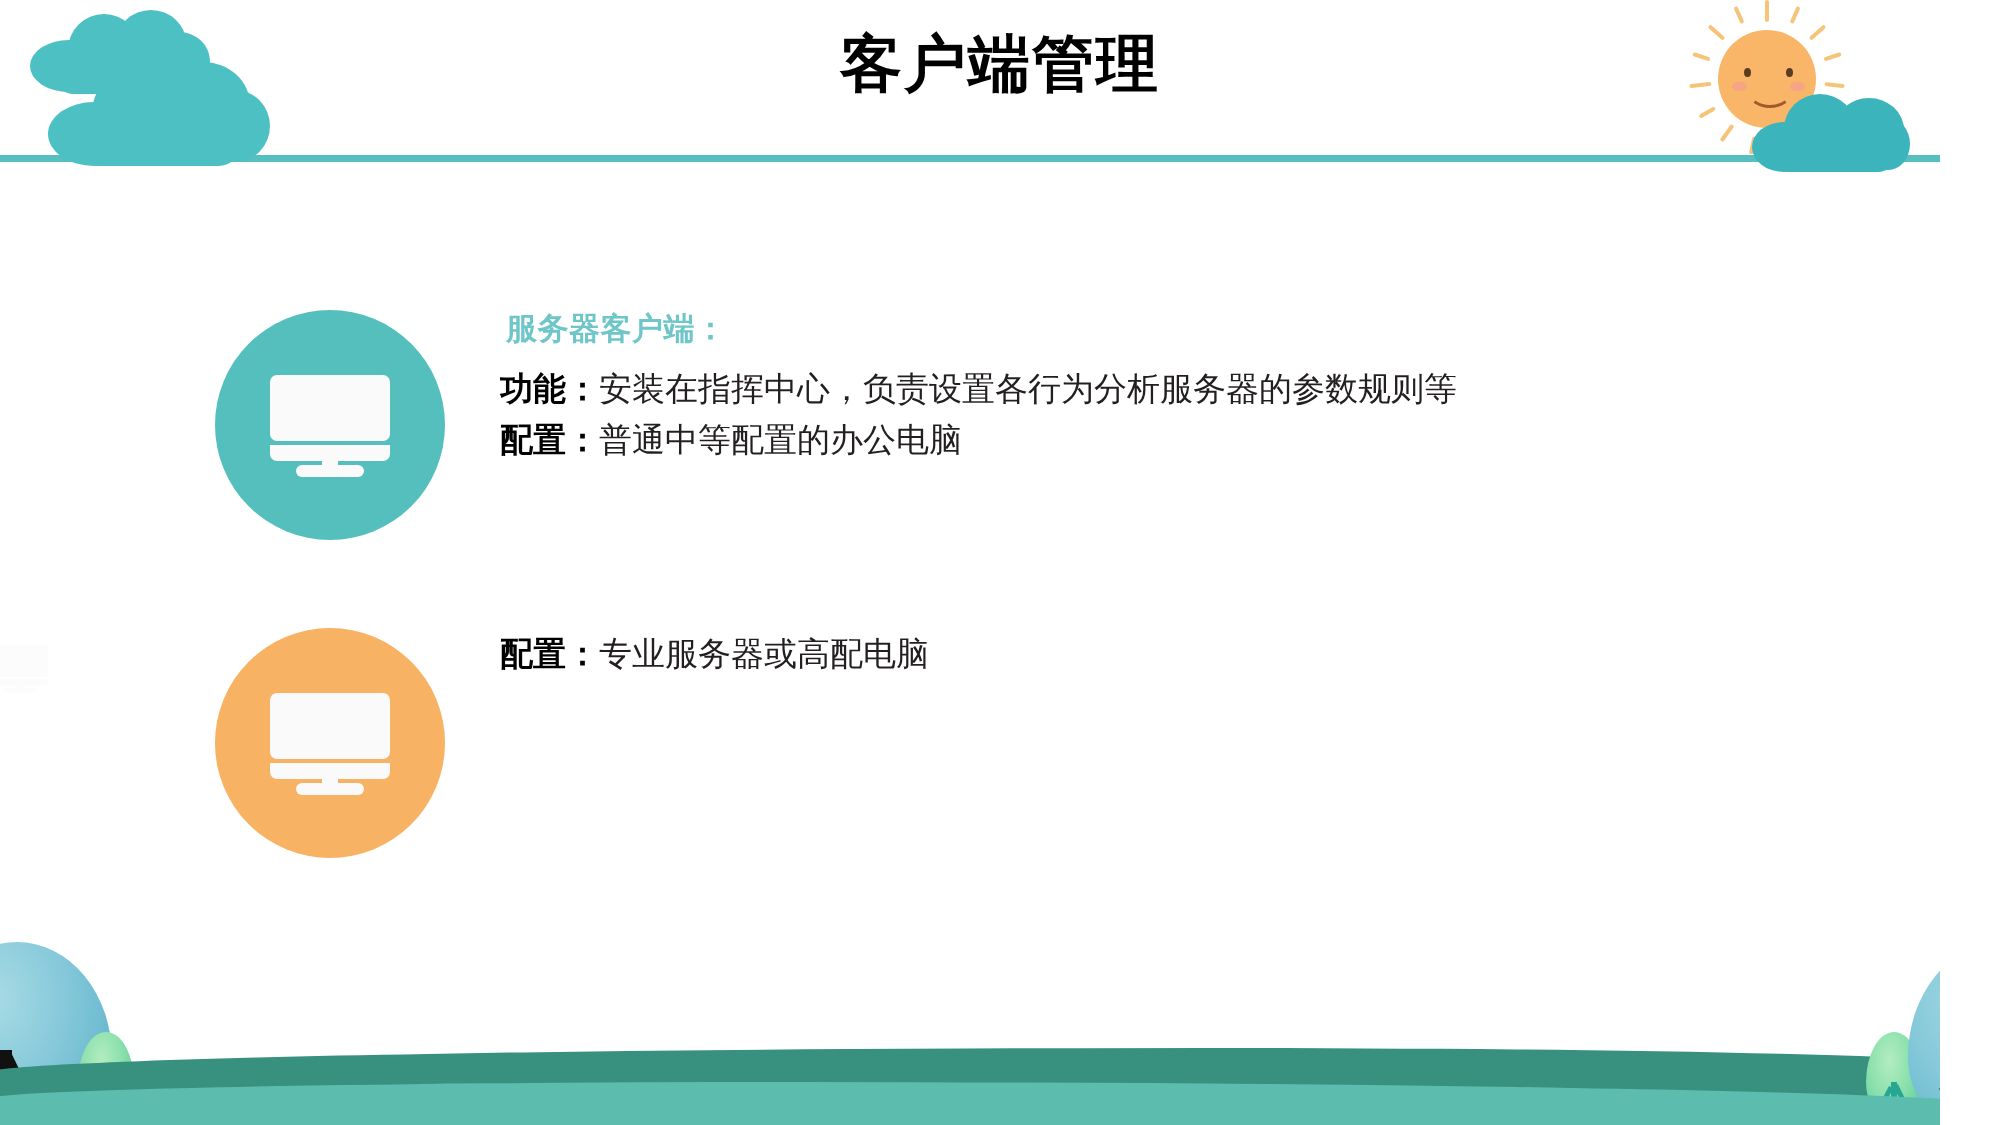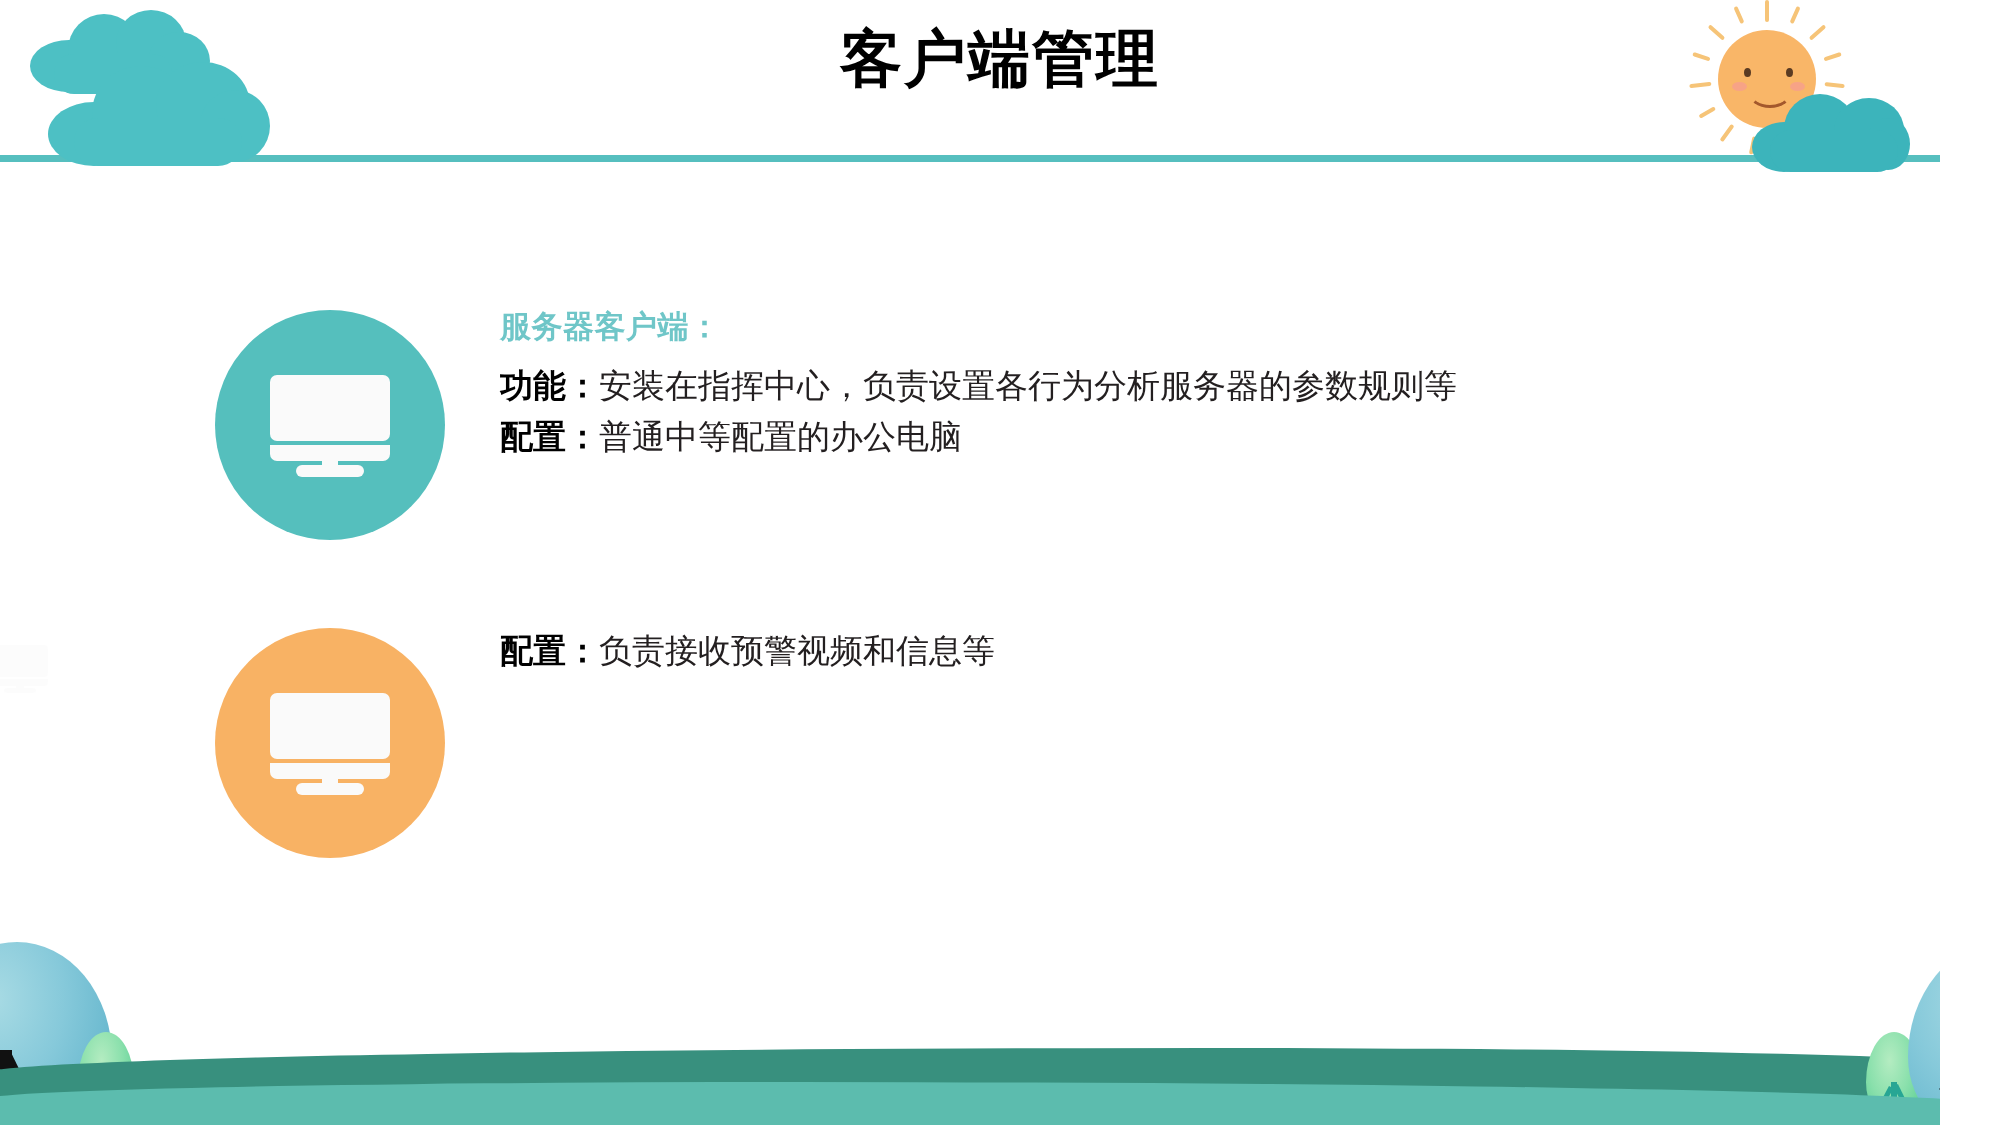--- a/index.html
+++ b/index.html
@@ -10,21 +10,20 @@
   }
   body {
     font-family: "Liberation Sans", "DejaVu Sans", sans-serif;
   }
   #slide {
     position: relative;
     width: 1940px;
     height: 1125px;
     overflow: hidden;
     background: #ffffff;
-    font-family: Liberation Mono, monospace;
   }
 
   
   #slide-title {
     position: absolute;
     left: 0;
     top: 30px;
     width: 2000px;
     text-align: center;
     font-size: 62px;
@@ -162,21 +161,21 @@
     width: 68px; height: 12px;
     background: #fafafa;
     border-radius: 6px;
   }
 
   .block-text { position: absolute; left: 285px; top: 0; width: 1500px; }
   .block-heading {
     font-size: 31px;
     font-weight: bold;
     line-height: 1.2;
-    margin: 0 0 16px 0;
+    margin: 0 0 16px 6px;
     letter-spacing: .5px;
   }
   #heading-server      { color: #6fc6c8; }
   #heading-workstation { color: #f9b665; }
   .block-line {
     font-size: 33px;
     color: #231f20;
     line-height: 1.55;
     white-space: nowrap;
   }
@@ -347,21 +346,21 @@
     <div class="icon-circle" id="circle-workstation">
       <div class="monitor">
         <span class="monitor-screen"></span>
         <span class="monitor-base-bar"></span>
         <span class="monitor-neck"></span>
         <span class="monitor-foot"></span>
       </div>
     </div>
     <div class="block-text">
       <div class="block-line">
-        <span class="lbl">配置：</span><span>负责接收预警视频和信息等</span>
+        <span class="lbl">配置：</span><span>专业服务器或高配电脑</span>
       </div>
     </div>
   </div>
 
   <div class="tree tree-big" id="tree-bl-big">
     <span class="tree-crown"></span>
     <span class="trunk-dark t2"></span>
     <span class="trunk-dark t3"></span>
     <span class="trunk-dark t1"></span>
 

